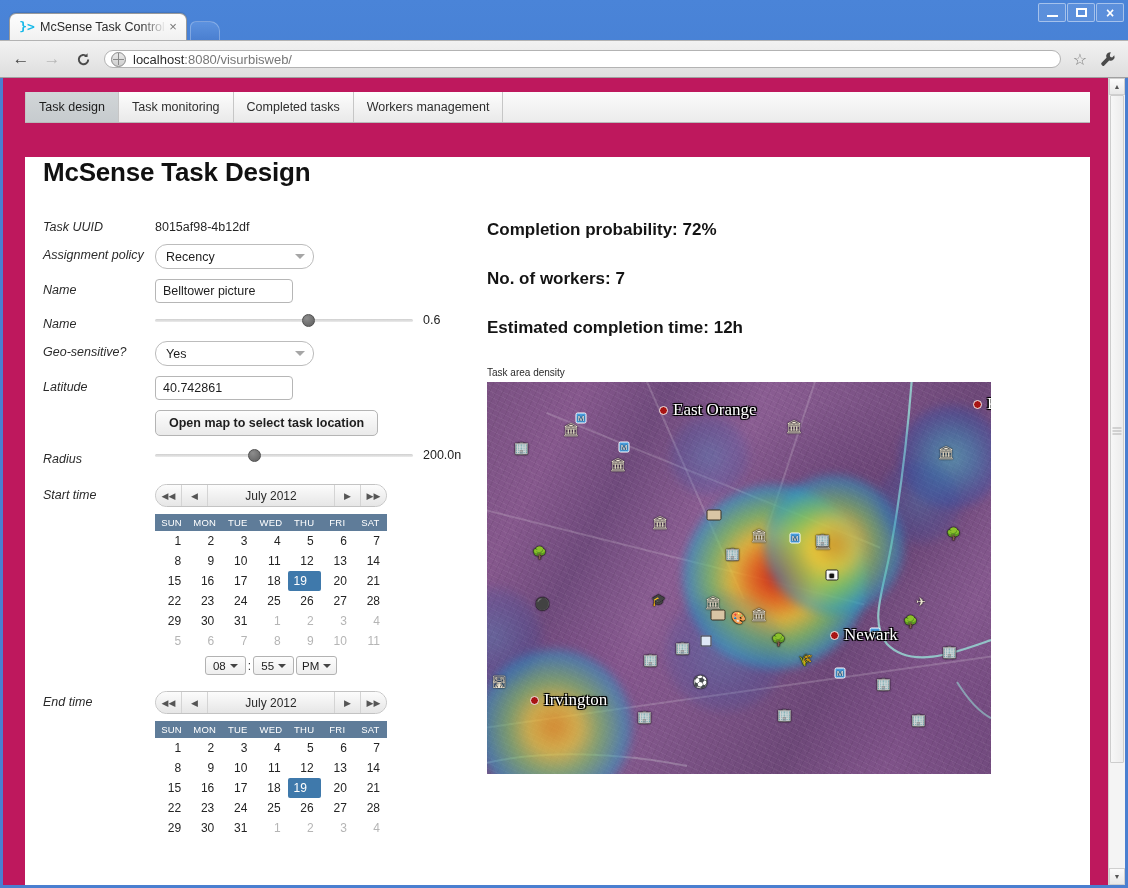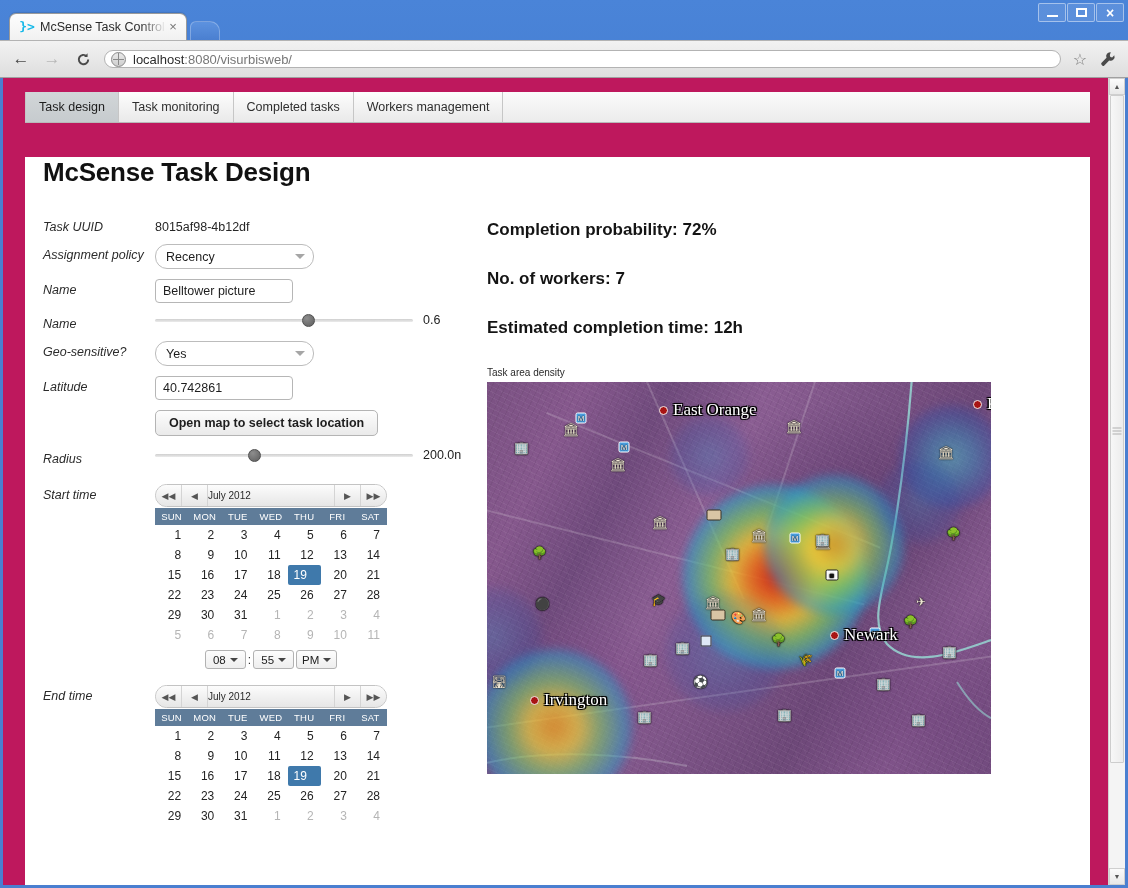--- a/index.html
+++ b/index.html
@@ -376,28 +376,29 @@
     width: 26px; height: 100%;
     display:flex;align-items:center;justify-content:center;
     font-size: 9px; color: #555;
     border-right: 1px solid #d4d4d4;
     cursor: pointer;
     background: linear-gradient(to bottom,#fcfcfc,#e6e6e6);
   }
   .cal-nav.right { border-right:none; border-left: 1px solid #d4d4d4; }
   .cal-month {
     flex: 1 1 auto;
-    font-size: 10px;
+    text-align: center;
+    font-size: 12px;
     color: #2a2a2a;
   }
   .cal-dow {
     display: grid;
     grid-template-columns: repeat(7, 1fr);
     background: #5f7c99;
-    margin-top: 1px;
+    margin-top: 7px;
   }
   .cal-dow span {
     text-align: center;
     font-size: 9.5px;
     color: #ffffff;
     padding: 3px 0;
     letter-spacing: .2px;
   }
   .cal-grid {
     display: grid;

